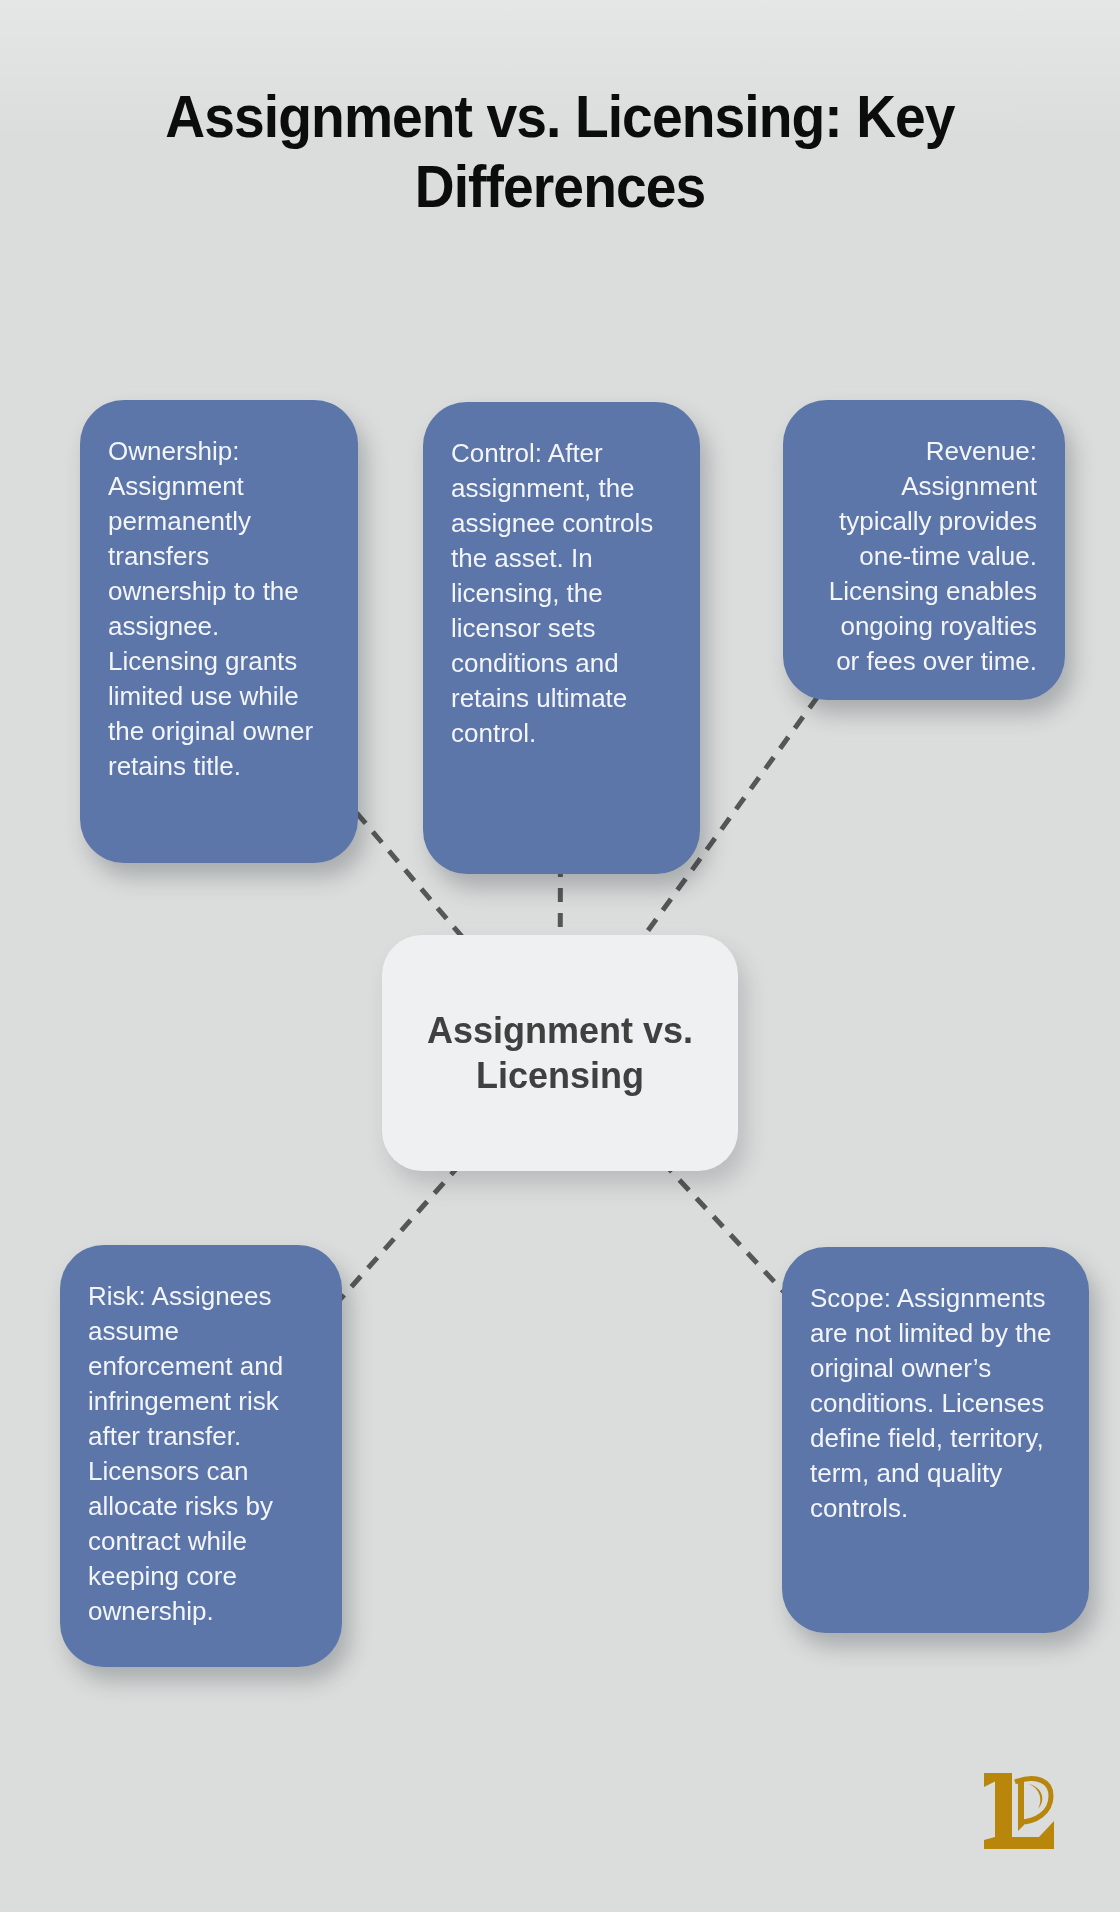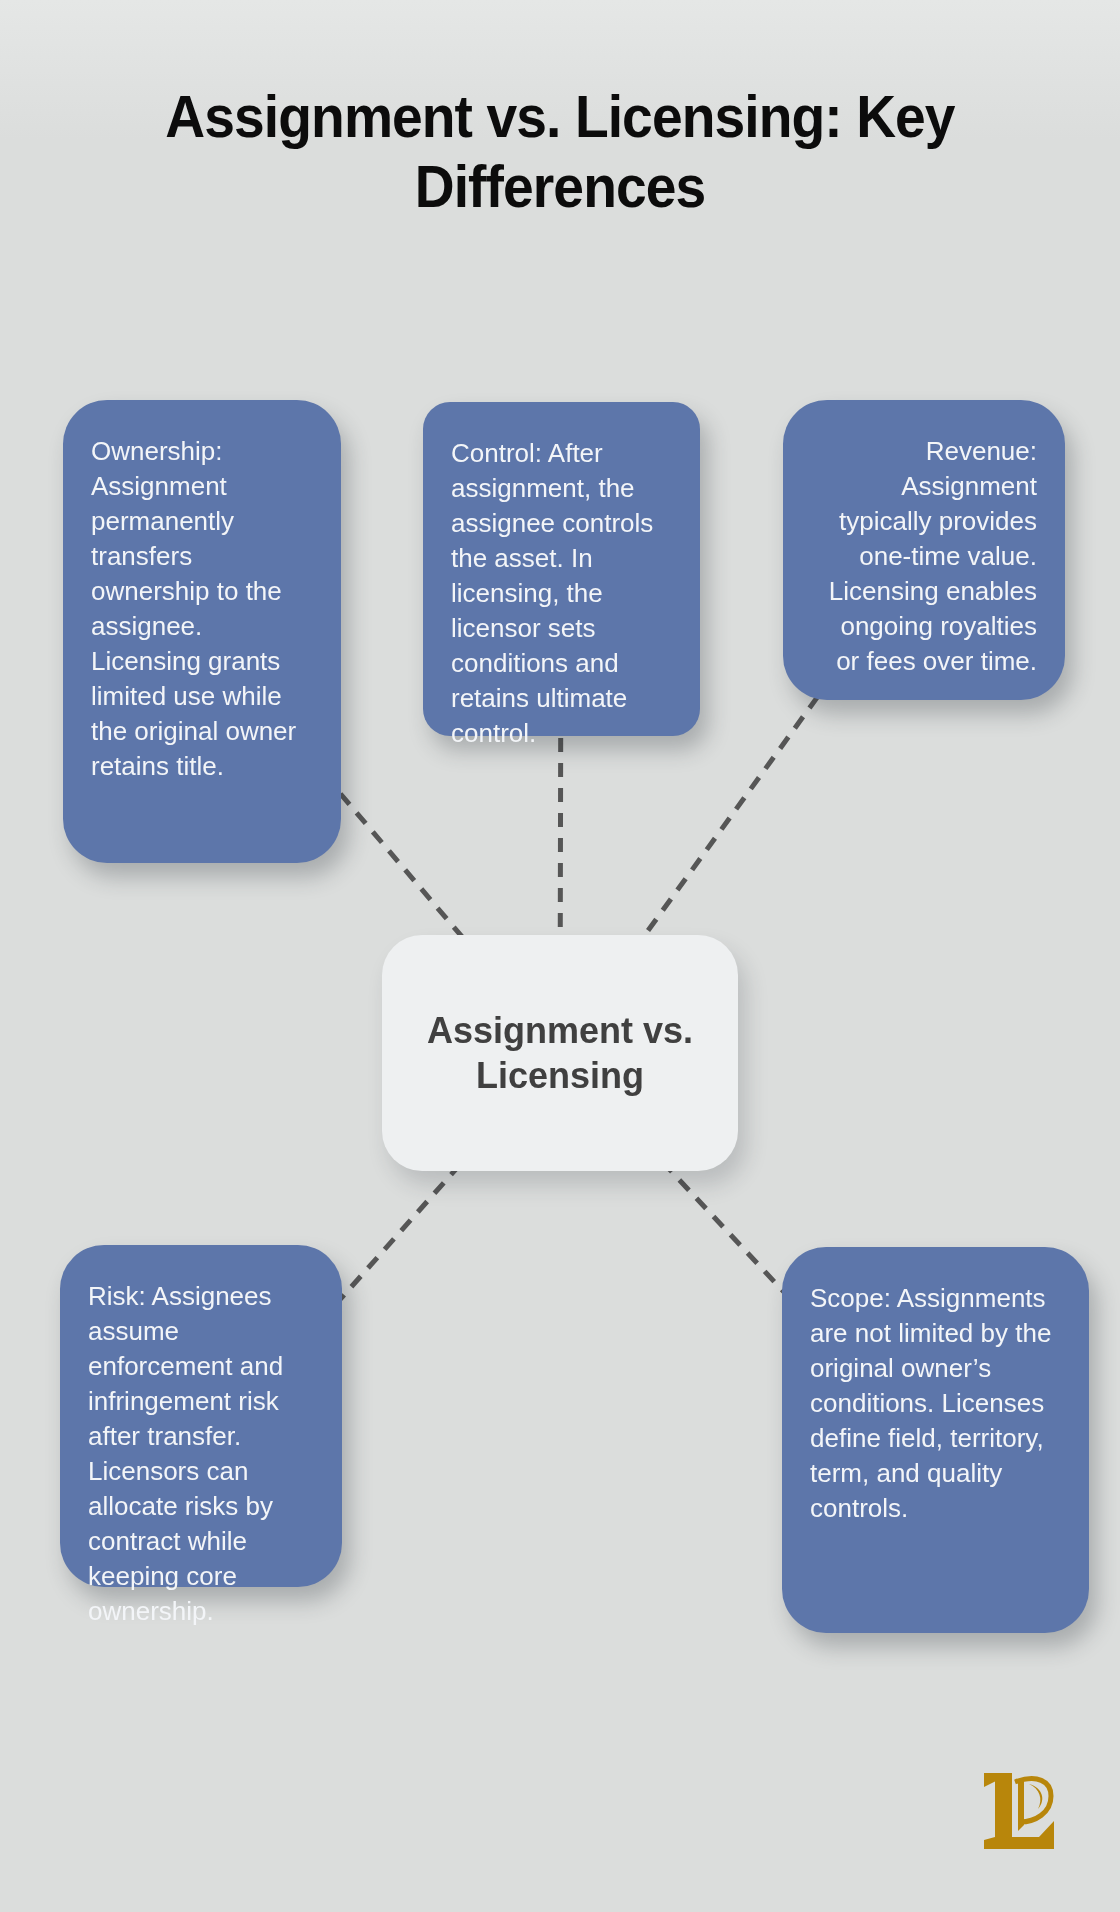--- a/index.html
+++ b/index.html
@@ -34,24 +34,24 @@
     z-index: 2;
     box-sizing: border-box;
     background: #5d76aa;
     border-radius: 44px;
     padding: 34px 28px;
     color: #f3f5f8;
     font-size: 26px;
     line-height: 35px;
     box-shadow: 8px 14px 22px rgba(40, 45, 55, 0.28);
   }
-  #node-ownership { left: 63px;  top: 400px;  width: 278px; height: 463px; }
-  #node-control   { left: 423px; top: 402px;  width: 277px; height: 334px; border-radius: 27px; }
+  #node-ownership { left: 80px;  top: 400px;  width: 278px; height: 463px; }
+  #node-control   { left: 423px; top: 402px;  width: 277px; height: 472px; }
   #node-revenue   { left: 783px; top: 400px;  width: 282px; height: 300px; text-align: right; }
-  #node-risk      { left: 60px;  top: 1245px; width: 282px; height: 342px; }
+  #node-risk      { left: 60px;  top: 1245px; width: 282px; height: 422px; }
   #node-scope     { left: 782px; top: 1247px; width: 307px; height: 386px; }
   .center-node {
     position: absolute;
     z-index: 3;
     left: 382px; top: 935px;
     width: 356px; height: 236px;
     box-sizing: border-box;
     background: #eef0f1;
     border-radius: 40px;
     box-shadow: 8px 14px 22px rgba(40, 45, 55, 0.18);

